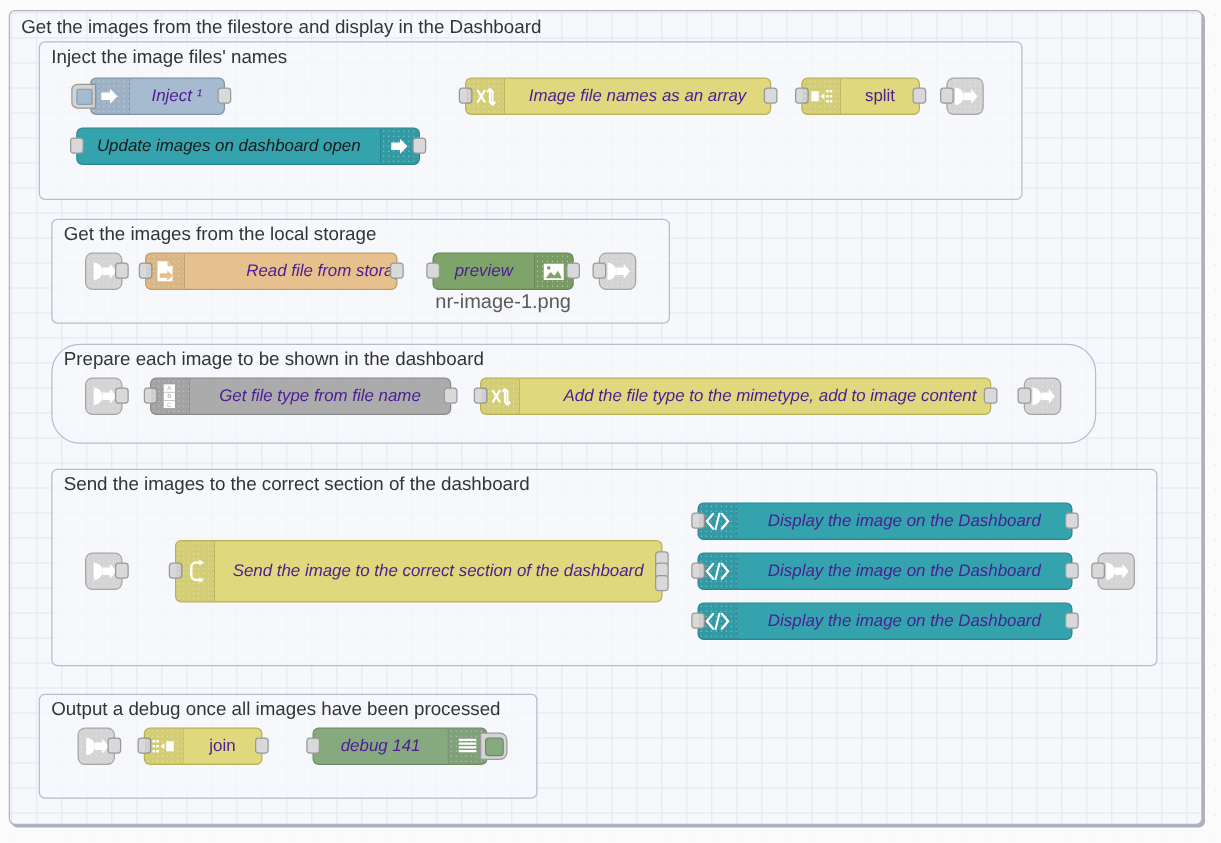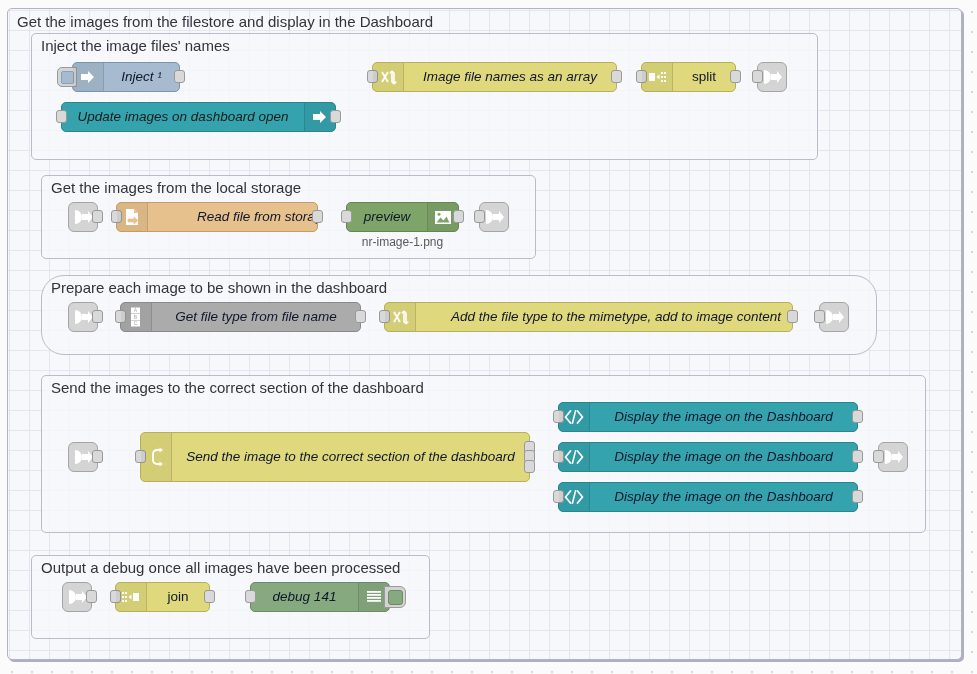--- a/index.html
+++ b/index.html
@@ -60,21 +60,21 @@
     border-radius: 5px;
     border: 1px solid #999;
     display: flex;
     align-items: center;
     box-shadow: 0 0 0 0 rgba(0,0,0,0);
   }
   .node .lbl {
     flex: 1;
     font-size: 13.5px;
     font-style: italic;
-    color: #0f172a;
+    color: #4c1d95;
     text-align: center;
     padding: 0 8px;
     white-space: nowrap;
     overflow: hidden;
     line-height: 14px;
   }
   .node .lbl.plain { font-style: normal; }
 
   
   .icon-box {
@@ -159,21 +159,21 @@
     display:flex; align-items:center; justify-content:center;
   }
   .debug-btn i {
     display:block; width:13px; height:13px;
     background:#87a980; border:1px solid #6b8b64; border-radius:3px;
   }
 
   
   .sublabel {
     position: absolute;
-    font-size: 12px;
+    font-size: 16px;
     color: #5a5a5a;
     white-space: nowrap;
     text-align: center;
     line-height: 12px;
   }
 
   
   svg.wires {
     position: absolute; left:0; top:0;
     width: 977px; height: 674px;

